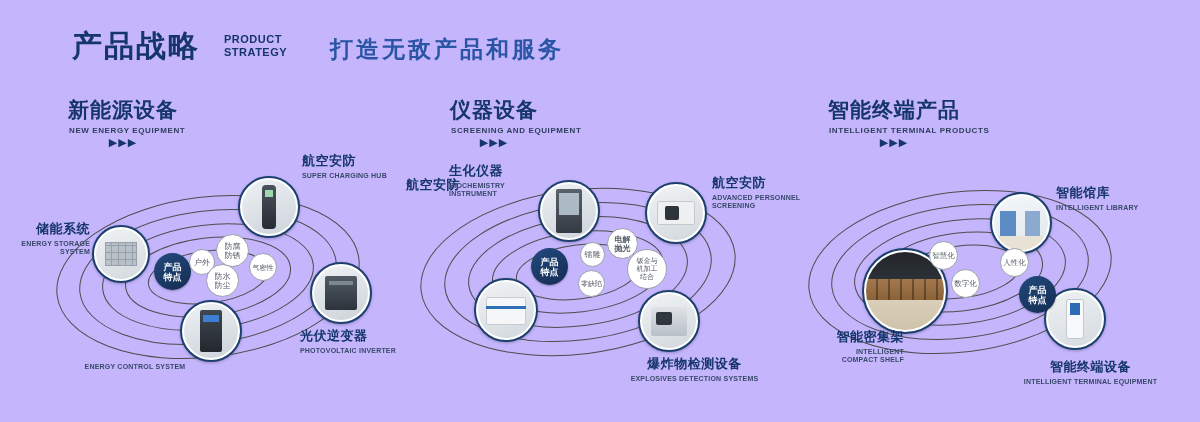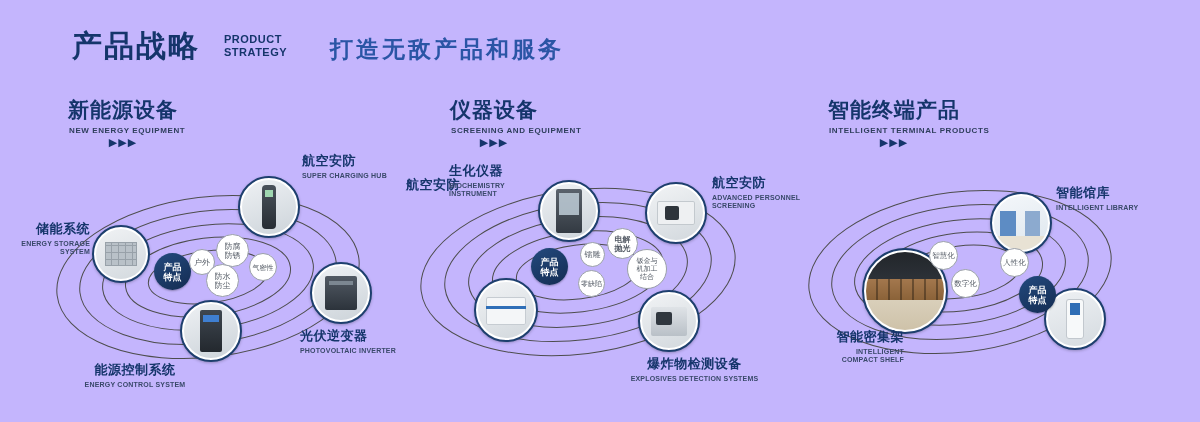--- a/index.html
+++ b/index.html
@@ -118,21 +118,20 @@
     <div class="lbl-en">PHOTOVOLTAIC INVERTER</div>
   </div>
 
   <div class="node" style="left:180px;top:300px;width:62px;height:62px;">
     <div class="photo" style="background:linear-gradient(160deg,#eef1f4,#ccd3d9);">
       <div style="position:absolute;left:30%;top:12%;width:40%;height:76%;background:linear-gradient(#3f4750,#23282e);border-radius:2px;"></div>
       <div style="position:absolute;left:36%;top:20%;width:28%;height:14%;background:#3f7fd1;"></div>
     </div>
   </div>
   <div class="plabel" style="left:60px;top:361px;width:150px;text-align:center;">
-    <div class="lbl-cn">能源控制系统</div>
     <div class="lbl-en">ENERGY CONTROL SYSTEM</div>
   </div>
 
   <div class="badge" style="left:154px;top:253px;width:37px;height:37px;">
     <span>产品特点</span>
   </div>
   <div class="bubble" style="left:189px;top:249px;width:26px;height:26px;">
     <span>户外</span>
   </div>
   <div class="bubble" style="left:216px;top:234px;width:33px;height:33px;">
@@ -238,20 +237,24 @@
     <div class="lbl-cn">智能密集架</div>
     <div class="lbl-en" style="width:80px;margin-left:32px;">INTELLIGENT COMPACT SHELF</div>
   </div>
 
   <div class="node" style="left:1044px;top:288px;width:62px;height:62px;">
     <div class="photo" style="background:linear-gradient(160deg,#eef1f4,#d5dbe0);">
       <div style="position:absolute;left:33%;top:13%;width:34%;height:74%;background:#f7f9fa;box-shadow:inset 0 0 0 1px #c2c8ce;border-radius:3px;"></div>
       <div style="position:absolute;left:40%;top:21%;width:20%;height:22%;background:#2e6db5;"></div>
     </div>
   </div>
+  <div class="plabel" style="left:1008px;top:358px;width:165px;text-align:center;">
+    <div class="lbl-cn">智能终端设备</div>
+    <div class="lbl-en">INTELLIGENT TERMINAL EQUIPMENT</div>
+  </div>
 
   <div class="badge" style="left:1019px;top:276px;width:37px;height:37px;">
     <span>产品特点</span>
   </div>
   <div class="bubble" style="left:929px;top:241px;width:29px;height:29px;font-size:7.5px;">
     <span>智慧化</span>
   </div>
   <div class="bubble" style="left:1000px;top:248px;width:29px;height:29px;font-size:7.5px;">
     <span>人性化</span>
   </div>

